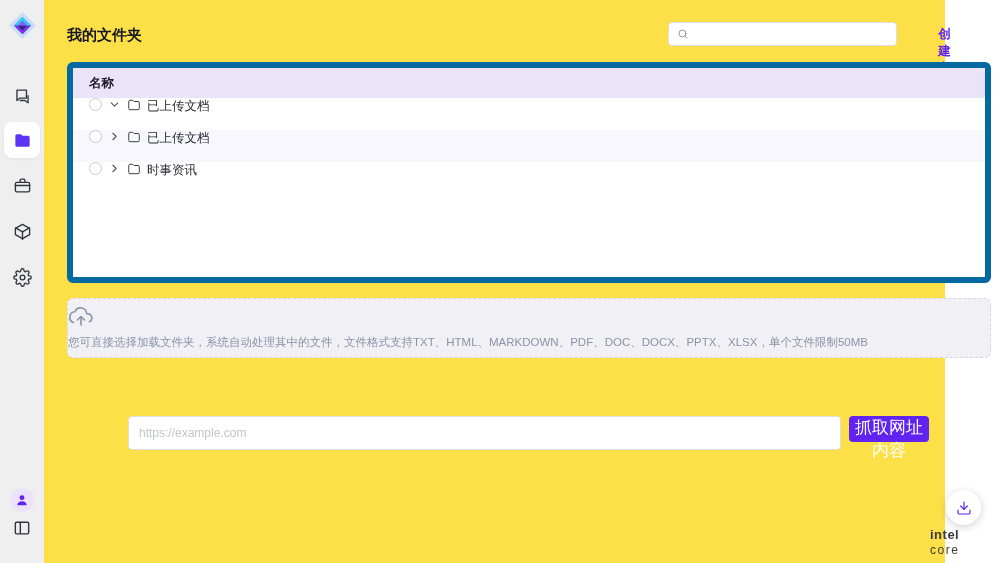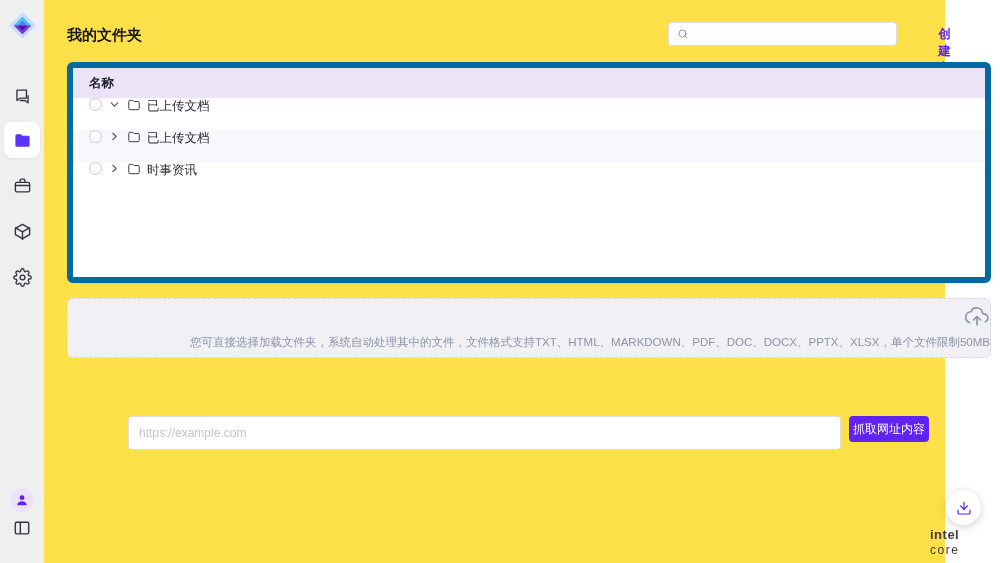--- a/index.html
+++ b/index.html
@@ -32,29 +32,29 @@
   .thead { height:30px; background:#ebe3f8; display:flex; align-items:center; padding-left:16px; font-size:12.5px; font-weight:bold; color:#1d1d2b; }
   .row { height:32px; display:flex; padding-left:16px; gap:6px; cursor:pointer; }
   .row:nth-child(odd) { background:#f7f7fd; }
   .cb { width:13px; height:13px; border:1px solid #c9c9d4; border-radius:50%; background:#fff; flex:0 0 auto; cursor:pointer; }
   .chev { width:13px; height:13px; stroke:#55555f; fill:none; stroke-width:2; stroke-linecap:round; stroke-linejoin:round; cursor:pointer; }
   .chev.right { transform:rotate(-90deg); }
   .rfolder { width:14px; height:14px; stroke:#33333d; fill:none; stroke-width:1.6; stroke-linejoin:round; }
   .rlabel { font-size:12.5px; color:#2a2a35; }
 
   
-  .upload { position:absolute; left:67px; top:298px; width:924px; height:60px; background:#f1f1f5; border:1px dashed #d7d7e1; border-radius:6px; text-align:right; cursor:pointer; }
+  .upload { position:absolute; left:67px; top:298px; width:924px; height:60px; background:#f1f1f5; border:1px dashed #d7d7e1; border-radius:6px; text-align:left; cursor:pointer; }
   .upload svg { width:26px; height:22px; margin-top:8px; stroke:#8a93a8; fill:none; stroke-width:1.6; stroke-linecap:round; stroke-linejoin:round; }
   .upload-hint { font-size:11.5px; color:#8a93a8; margin-top:2px; }
 
   .or-link { position:absolute; left:67px; top:382px; width:924px; text-align:center; font-size:11.5px; color:#6b6b78; }
 
   .url-input { position:absolute; left:128px; top:416px; width:713px; height:26px; border:1px solid #ddddе3; border:1px solid #ddddе3; border:1px solid #ddddE3; border-radius:4px; padding:16px 10px; font-size:12px; color:#333; outline:none; }
   .url-input::placeholder { color:#c3c3cc; }
-  .fetch-btn { position:absolute; left:849px; top:416px; width:80px; height:26px; background:#6123f0; color:#fff; border:none; border-radius:4px; font-size:12px; cursor:pointer; font-family:"Liberation Sans", sans-serif; }
+  .fetch-btn { position:absolute; left:849px; top:416px; width:80px; height:26px; background:#6123f0; color:#fff; border:none; border-radius:4px; font-size:17px; cursor:pointer; font-family:"Liberation Sans", sans-serif; }
 
   
   .dl-fab { position:absolute; left:946px; top:490px; width:35px; height:35px; border-radius:50%; background:#fff; box-shadow:0 2px 8px rgba(0,0,0,.18); display:flex; align-items:center; justify-content:center; cursor:pointer; }
   .dl-fab svg { width:16px; height:16px; stroke:#6123f0; fill:none; stroke-width:1.8; stroke-linecap:round; stroke-linejoin:round; }
   .intel { position:absolute; left:930px; top:527px; width:62px; text-align:left; color:#3c3c3c; }
   .intel-line { font-size:13px; letter-spacing:.5px; }
   .intel-line .i { font-weight:bold;text-align:center; }
   .intel-line .c { font-size:12px; letter-spacing:1.5px; }
   .intel-badge { display:inline-block; margin-left:34px; font-size:5px; letter-spacing:1px; color:#555; border:1px solid #999; border-radius:2px; padding:0 2px; line-height:6px; }
 </style>

